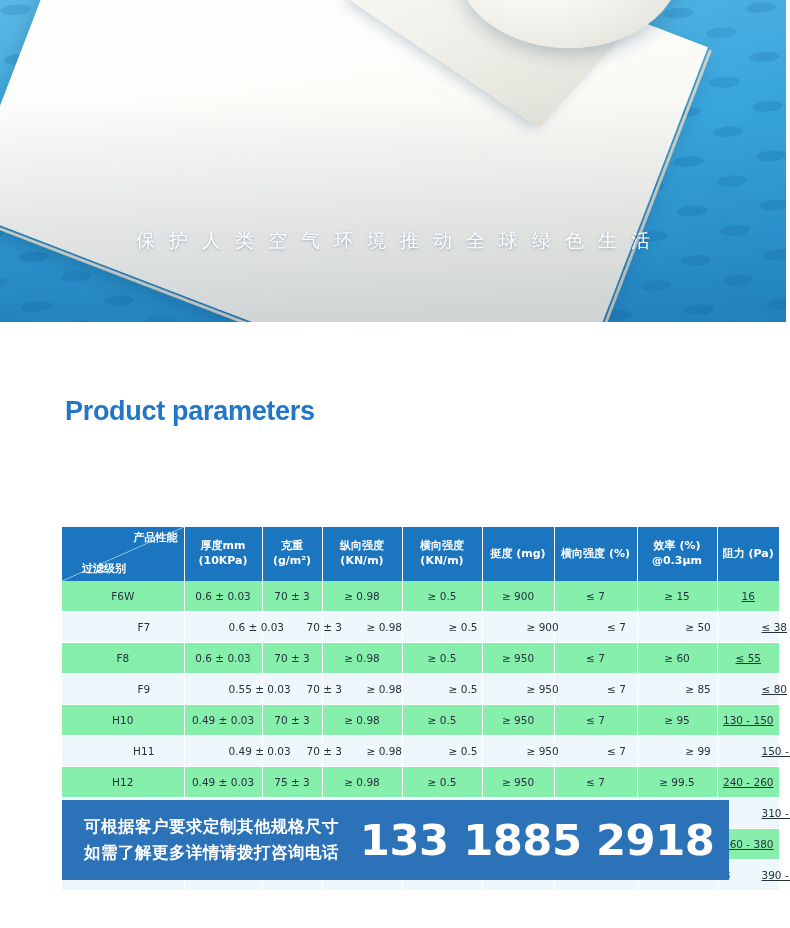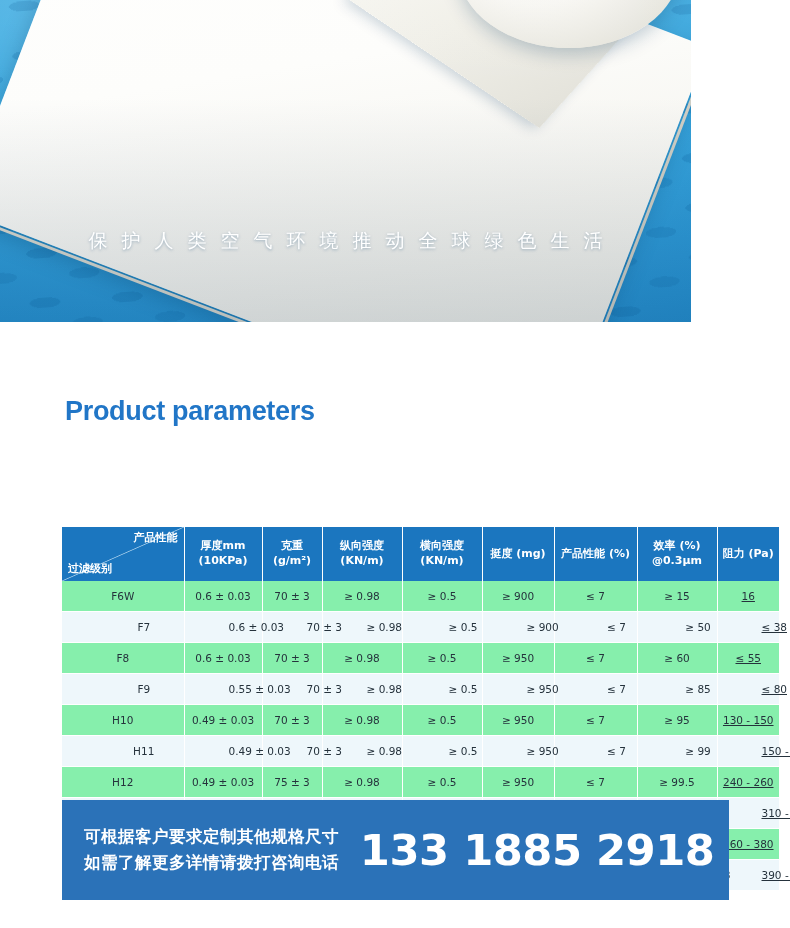--- a/index.html
+++ b/index.html
@@ -7,21 +7,21 @@
     width:790px;height:928px;
     background:#ffffff;
     font-family:"Liberation Sans","DejaVu Sans",sans-serif;
     overflow:hidden;
     position:relative;
   }
 
   
   .hero{
     position:relative;
-    width:691px;height:322px;
+    width:786px;height:322px;
     background:
       radial-gradient(ellipse 170% 120% at 30% 8%, #58b9e8 0%, #3aa8de 38%, #2b96d4 72%, #2088c9 100%);
     overflow:hidden;
   }
   .hero-dots{
     position:absolute;inset:0;
     background-image:
       radial-gradient(ellipse 13px 4.5px at 13px 11px, rgba(20,110,170,.30) 0 99%, transparent 100%),
       radial-gradient(ellipse 13px 4.5px at 48px 30px, rgba(20,110,170,.26) 0 99%, transparent 100%);
     background-size:70px 42px;
@@ -118,40 +118,40 @@
     overflow:hidden;
   }
   th.corner .diag{
     position:absolute;left:0;top:0;width:100%;height:100%;
     background:linear-gradient(to bottom right, transparent calc(50% - 0.8px), #9cc8e8 50%, transparent calc(50% + 0.8px));
   }
   th.corner .c-top{
     position:absolute;right:6px;top:4px;font-size:11px;font-weight:700;
   }
   th.corner .c-bot{
-    position:absolute;left:6px;bottom:4px;font-size:11px;font-weight:700;
+    position:absolute;left:20px;bottom:4px;font-size:11px;font-weight:700;
   }
   table.params td{
     text-align:center;
     height:26px;
     padding:2px 2px;
     border-right:1px solid #ffffff;
     border-bottom:1px solid #ffffff;
     font-size:10.5px;
     white-space:nowrap;
     font-family:"DejaVu Sans","Liberation Sans",sans-serif;
   }
   table.params td:last-child{border-right:none;text-decoration:underline;}
   tr.odd td{background:#86efac;}
   tr.even td{background:#eef7fb;padding-left:44px;}
 
   
   .cta{
     position:absolute;left:62px;top:800px;
-    width:667px;height:100px;
+    width:667px;height:80px;
     background:#2b72b8;
     display:flex;align-items:center;
   }
   .cta-text{
     color:#ffffff;
     margin-left:22px;
     font-size:16.5px;
     font-weight:700;
     line-height:1.55;
     letter-spacing:.5px;
@@ -216,21 +216,21 @@
           <div>(KN/m)</div>
         </th>
         <th>
           <div>横向强度</div>
           <div>(KN/m)</div>
         </th>
         <th>
           <div>挺度 (mg)</div>
         </th>
         <th>
-          <div>产品性能 (%)</div>
+          <div>横向强度 (%)</div>
         </th>
         <th>
           <div>效率 (%)</div>
           <div>@0.3μm</div>
         </th>
         <th>
           <div>阻力 (Pa)</div>
         </th>
       </tr>
     </thead>

